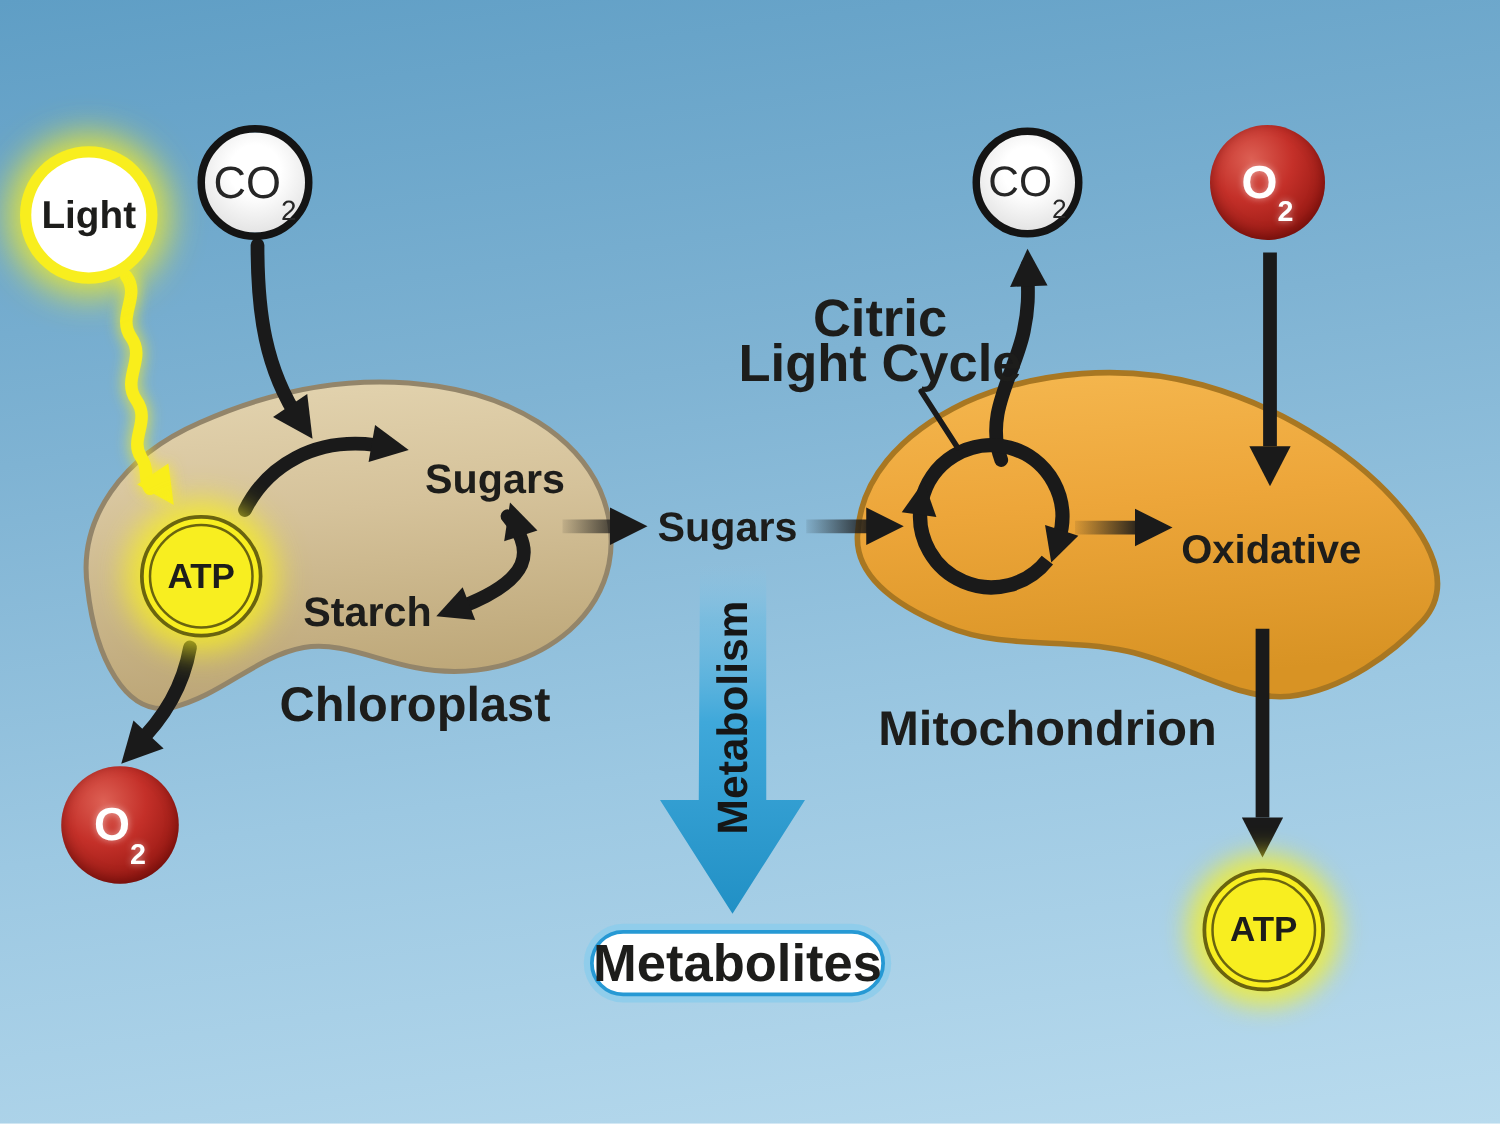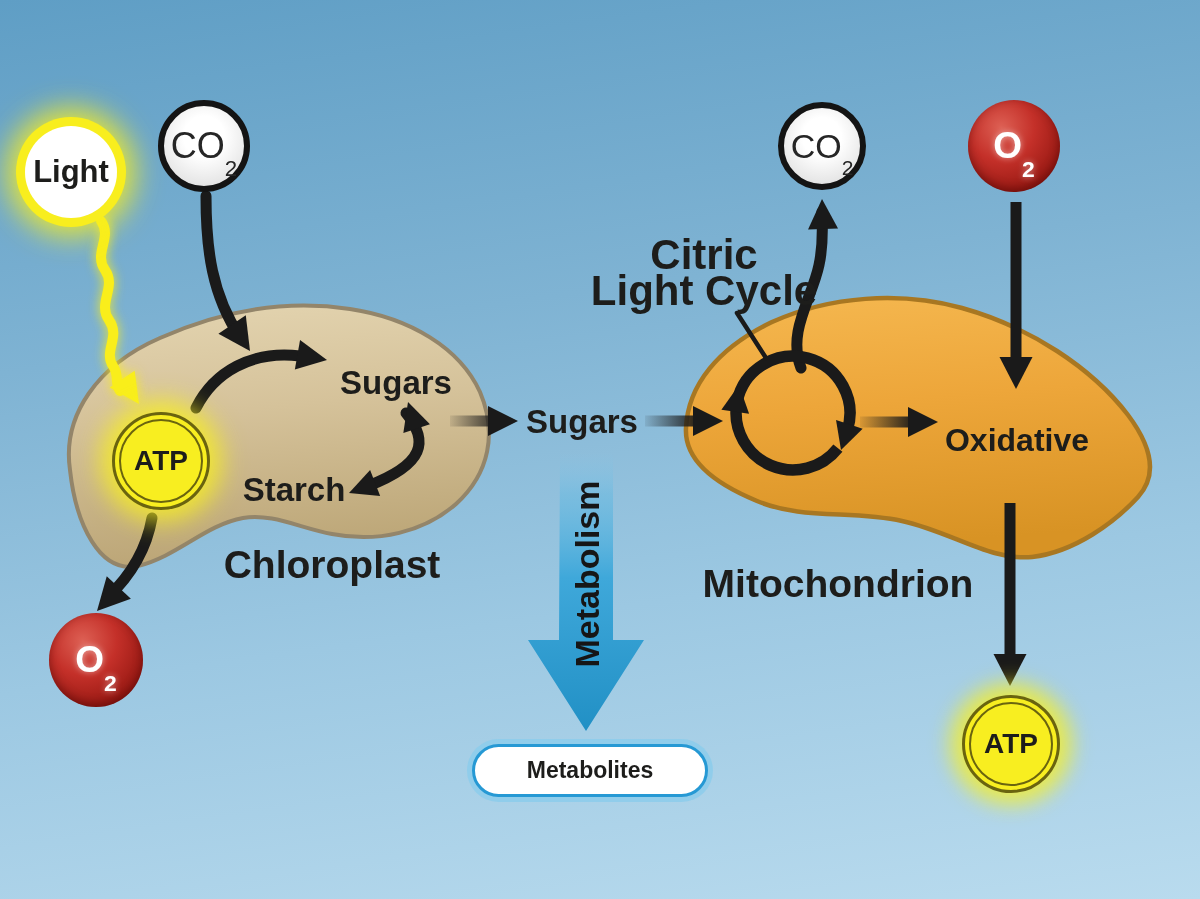--- a/index.html
+++ b/index.html
@@ -59,21 +59,21 @@
   .lbl-mitochondrion{left:838px;top:584px;font-size:39px;}
   .lbl-metabolism{
     left:587px;top:574px;font-size:34px;color:#161616;
     transform:translate(-50%,-50%) rotate(-90deg);
   }
   .metabolites-pill{
     position:absolute;left:472px;top:744px;width:236px;height:53px;
     background:#ffffff;border:3px solid #2699d4;border-radius:30px;
     box-shadow:0 0 0 5px rgba(140,205,235,.85);
     display:flex;align-items:center;justify-content:center;
-    font-size:23px;font-weight:700;color:#1d1d1b;box-sizing:border-box;
+    font-size:42px;font-weight:700;color:#1d1d1b;box-sizing:border-box;
   }
 </style>
 </head>
 <body>
 
 <div class="stage">
 
   <svg width="1200" height="899" viewBox="0 0 1200 899">
     <defs>
       <linearGradient id="chloroGrad" x1="0" y1="0" x2="0.15" y2="1">

